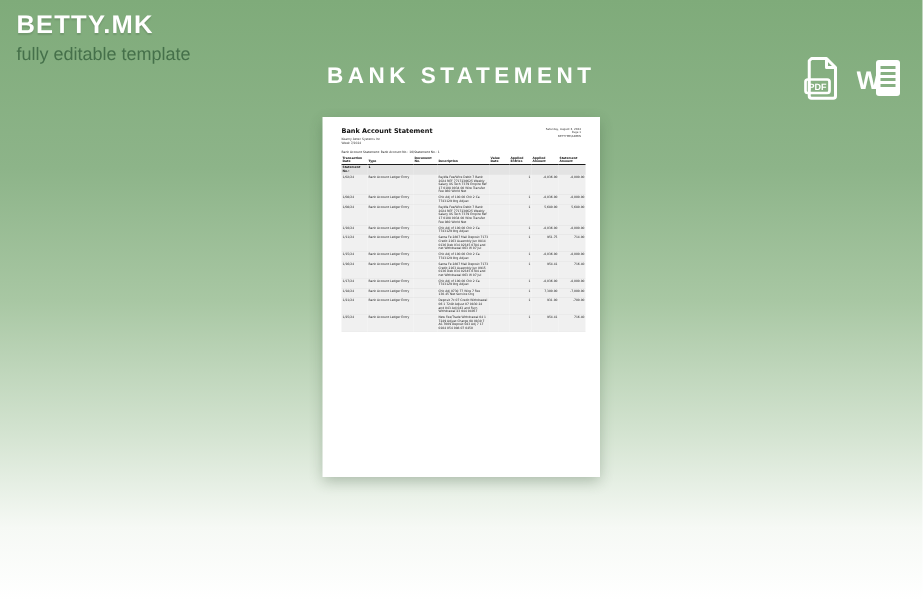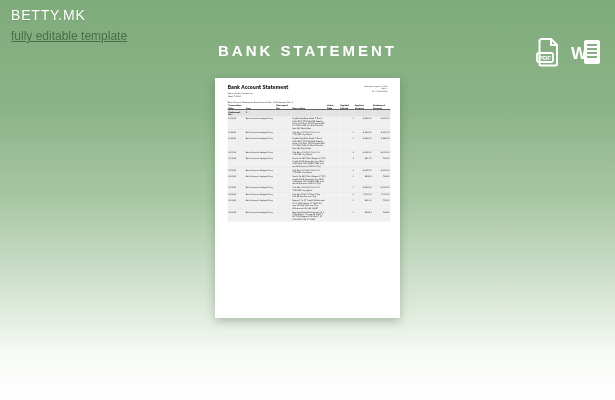--- a/index.html
+++ b/index.html
@@ -2,22 +2,22 @@
 <html><head>
 <meta charset="utf-8">
 <style>
   html,body{margin:0;padding:0;}
   #page{
     position:relative;width:615px;height:400px;overflow:hidden;
     background:linear-gradient(180deg,#7fab7a 0%,#8db489 28%,#a8c7a3 50%,#d3e3d0 72%,#f6f9f5 88%,#ffffff 100%);
     font-family:"Liberation Sans","DejaVu Sans",sans-serif;
   }
   
-  .logo{position:absolute;left:11px;top:7px;color:#fff;font-weight:400;font-size:14px;letter-spacing:.8px;text-shadow:0 1px 1px rgba(0,0,0,.12);}
-  .tagline{position:absolute;left:11px;top:29px;color:#45704a;font-size:12px;text-decoration:underline;}
+  .logo{position:absolute;left:11px;top:7px;color:#fff;font-weight:700;font-size:17px;letter-spacing:.8px;text-shadow:0 1px 1px rgba(0,0,0,.12);}
+  .tagline{position:absolute;left:11px;top:29px;color:#45704a;font-size:12px;}
   .page-title{position:absolute;left:50%;top:10px;transform:translateX(-50%);color:#fff;font-weight:700;font-size:15px;letter-spacing:3px;white-space:nowrap;margin-top:32px;}
   .dl-icons{position:absolute;top:37px;right:13px;display:flex;gap:10px;align-items:flex-end;}
   .dl-icons svg{display:block;cursor:pointer;}
 
   
   .doc-outer{position:absolute;left:215px;top:78px;width:185px;height:240px;background:#fff;box-shadow:0 3px 9px rgba(40,70,40,.30);cursor:pointer;}
   .doc-inner{width:555px;height:720px;transform:scale(.33333);transform-origin:0 0;box-sizing:border-box;
     padding:22px 38px;font-family:"DejaVu Sans",sans-serif;color:#222;}
   .doc-head{display:flex;justify-content:space-between;align-items:flex-start;}
   .doc-title{font-size:13px;font-weight:700;color:#0d0d0d;margin:0 0 5px 0;}

